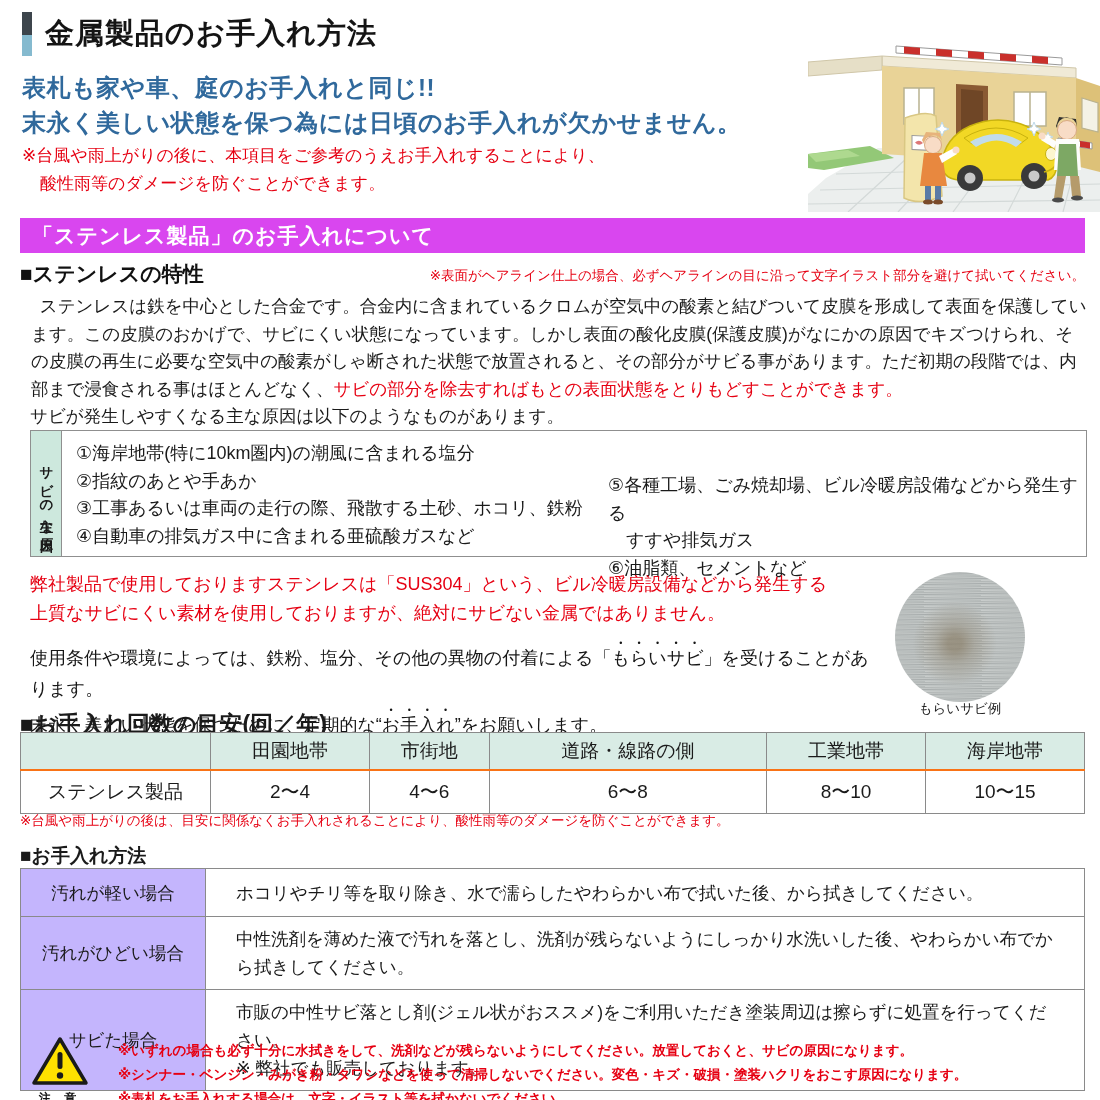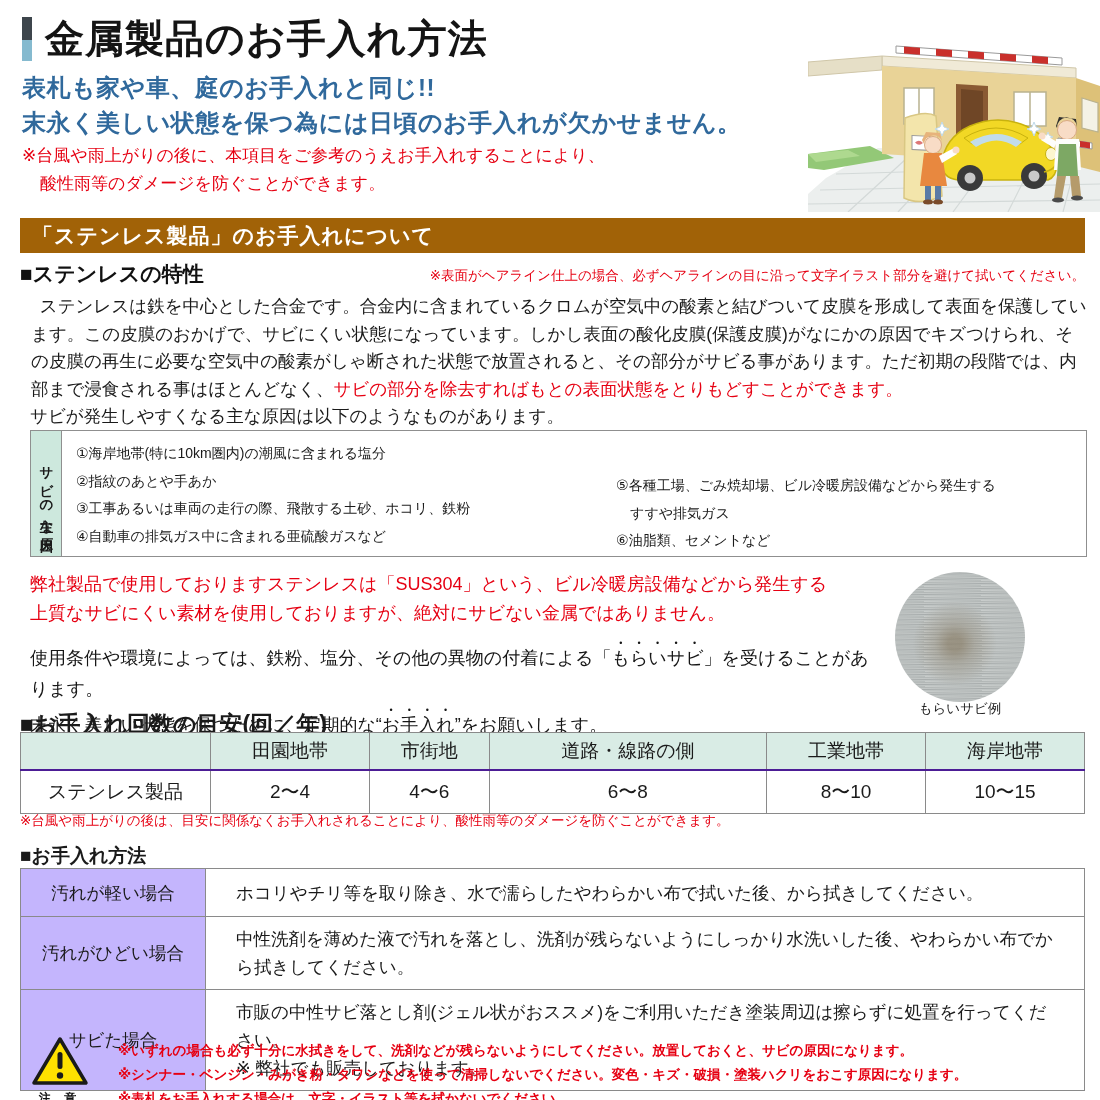--- a/index.html
+++ b/index.html
@@ -5,54 +5,54 @@
   * { margin:0; padding:0; box-sizing:border-box; }
   html,body { background:#fff; }
   body { width:1100px; height:1100px; overflow:hidden;
          font-family:"Liberation Sans","DejaVu Sans",sans-serif; color:#1a1a1a; }
   #page { position:relative; width:1100px; height:1100px; background:#fff; }
 
   
   .title-row { position:absolute; left:22px; top:12px; display:flex; align-items:center; }
   .title-bar { width:10px; height:44px; margin-right:13px;
                background:linear-gradient(#3d454c 0 52%, #85bacf 52% 100%); }
-  .page-title { font-size:39px; font-weight:bold; color:#141414; letter-spacing:1px; }
+  .page-title { font-size:29px; font-weight:bold; color:#141414; letter-spacing:1px; }
 
   .subtitle { position:absolute; left:22px; top:70px; color:#30699c; font-weight:bold;
               font-size:24px; line-height:35px; letter-spacing:.5px; }
   .top-note { position:absolute; left:22px; top:142px; color:#e60012;
               font-size:17px; line-height:28px; }
   .top-note .line2 { padding-left:18px; }
 
   .illustration { position:absolute; left:808px; top:26px; width:292px; height:186px; }
 
   
   .band { position:absolute; left:20px; top:218px; width:1065px; height:35px;
-          background:#a16207; color:#fff; font-weight:bold; font-size:21px;
+          background:#d946ef; color:#fff; font-weight:bold; font-size:21px;
           line-height:35px; padding-left:12px; letter-spacing:1px; }
 
   .char-row { position:absolute; left:20px; top:260px; width:1065px;
               display:flex; justify-content:space-between; align-items:flex-end; }
   .sec-heading { font-size:21px; font-weight:bold; color:#111; }
   .hairline-note { color:#e60012; font-size:13.5px; padding-bottom:3px; }
 
   .para { position:absolute; left:31px; top:293px; width:1058px;
           font-size:17.5px; line-height:27.5px; text-indent:.5em; }
   .para .red { color:#e60012; }
   .para-tail { text-indent:0; position:absolute; left:30px; top:403px; font-size:17.5px; }
 
   
   .causes { position:absolute; left:30px; top:430px; width:1057px; height:127px;
             border:1px solid #8f8f8f; display:flex; background:#fff; }
   .causes-label { width:31px; background:#cde8dd; border-right:1px solid #8f8f8f;
                   writing-mode:vertical-rl; text-orientation:upright;
                   font-size:13.5px; font-weight:bold; letter-spacing:2px;
                   display:flex; align-items:center; justify-content:center; }
   .causes-cols { flex:1; display:flex; padding:9px 6px 6px 14px;
-                 font-size:14px; line-height:27.5px;gap:8px; }
+                 font-size:18px; line-height:27.5px; }
   .col-left { width:53%; }
   .col-right { flex:1;margin-top:32px; }
   .cause-item { white-space:pre-line; }
 
   
   .sus { position:absolute; left:30px; top:570px; width:850px; }
   .sus-red { color:#e60012; font-size:18px; line-height:28.5px; }
   .sus-black { margin-top:11px; font-size:18px; line-height:31px; color:#161616; }
   .em-dots { -webkit-text-emphasis:filled dot; -webkit-text-emphasis-position:over right;
              text-emphasis:filled dot; text-emphasis-position:over right; }
@@ -64,21 +64,21 @@
              repeating-linear-gradient(179deg, #c9cdcc 0px, #b2b7b6 1px, #c4c8c7 2px, #a8adad 3px, #c0c5c4 4px, #b7bcbb 5px); }
   .photo-caption { position:absolute; left:895px; top:700px; width:130px;
                    text-align:center; font-size:13.5px; color:#222; }
 
   
   .freq-heading { position:absolute; left:20px; top:709px; font-size:23px; font-weight:bold; }
   table { border-collapse:collapse; }
   .freq-table { position:absolute; left:20px; top:732px; width:1065px; }
   .freq-table th, .freq-table td { border:1px solid #8a8a8a; text-align:center;
                                    font-size:19px; font-weight:normal; }
-  .freq-table th { background:#d9ece5; height:37px; border-bottom:2px solid #4c1d95; }
+  .freq-table th { background:#d9ece5; height:37px; border-bottom:2px solid #f97316; }
   .freq-table td { background:#fff; height:44px; }
   .freq-table .rowlab { width:190px; }
 
   .freq-note { position:absolute; left:20px; top:812px; color:#e60012; font-size:13.5px; }
 
   
   .methods-heading { position:absolute; left:20px; top:843px; font-size:19px; font-weight:bold; }
   .methods-table { position:absolute; left:20px; top:868px; width:1065px; }
   .methods-table td { border:1px solid #8a8a8a; font-size:17.5px; }
   .methods-table .mlabel { width:185px; background:#c4b5fd; text-align:center; }

